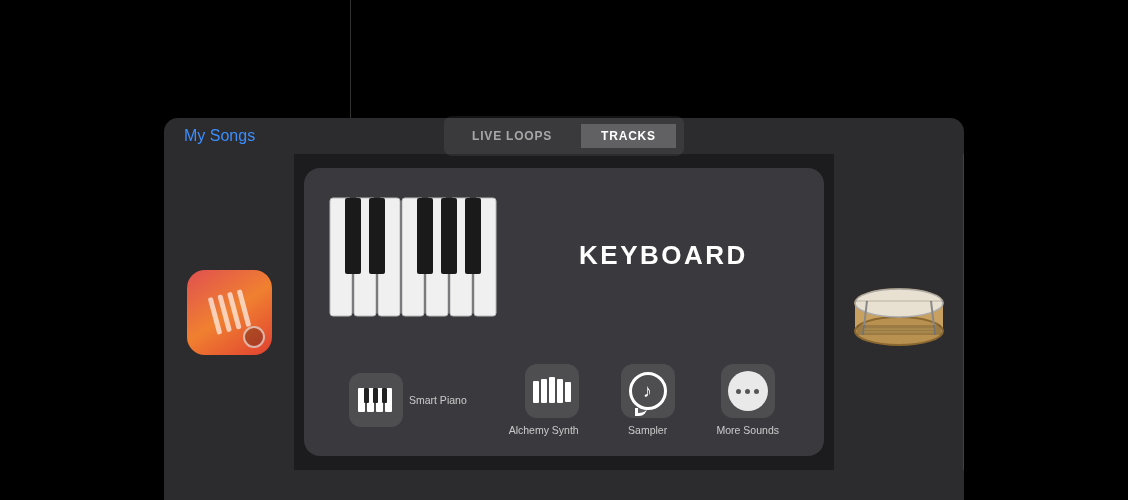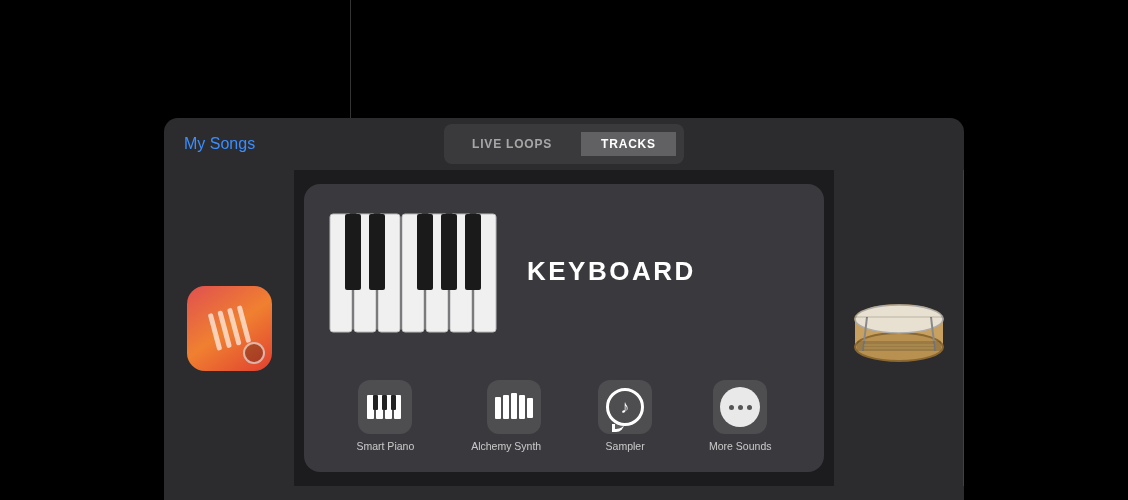--- a/index.html
+++ b/index.html
@@ -17,21 +17,21 @@
 <body>
 
 <div style="width:1128px;height:500px;background:#000;position:relative;overflow:hidden;">
 
   <div style="width:1128px;height:120px;background:#000;position:absolute;top:0;left:0;">
     <div style="position:absolute;left:350px;top:0;width:1px;height:120px;background:rgba(255,255,255,0.2);"></div>
   </div>
 
   <div style="position:absolute;top:118px;left:164px;width:800px;">
 
-    <div style="width:800px;height:52px;background:#2c2c2e;border-radius:14px 14px 0 0;display:flex;align-items:center;justify-content:center;position:relative;padding:0 20px;">
+    <div style="width:800px;height:36px;background:#2c2c2e;border-radius:14px 14px 0 0;display:flex;align-items:center;justify-content:center;position:relative;padding:0 20px;">
 
       <button style="display:flex;align-items:center;gap:5px;color:#3b8eff;font-size:16px;font-weight:400;cursor:pointer;background:none;border:none;position:absolute;left:20px;font-family:inherit;">My Songs</button>
 
       <div style="display:flex;gap:9px;background:rgba(255,255,255,0.07);border-radius:8px;padding:8px;">
         <button style="padding:5px 20px;border-radius:6px;font-size:12px;font-weight:600;letter-spacing:0.8px;cursor:pointer;border:none;background:transparent;color:rgba(255,255,255,0.55);font-family:inherit;">LIVE LOOPS</button>
         <button style="padding:5px 20px;border-radius:0;font-size:12px;font-weight:600;letter-spacing:0.8px;cursor:pointer;border:none;background:rgba(255,255,255,0.2);color:#fff;font-family:inherit;">TRACKS</button>
       </div>
     </div>
 
     <div style="width:800px;height:316px;background:#1c1c1e;display:flex;align-items:stretch;overflow:hidden;">
@@ -64,28 +64,28 @@
               <rect x="146" y="5" width="22" height="118" rx="3" fill="#f0f0f0" stroke="#bbb" stroke-width="1"></rect>
 
               <rect x="17" y="5" width="16" height="76" rx="2" fill="#1a1a1a"></rect>
               <rect x="41" y="5" width="16" height="76" rx="2" fill="#1a1a1a"></rect>
               <rect x="89" y="5" width="16" height="76" rx="2" fill="#1a1a1a"></rect>
               <rect x="113" y="5" width="16" height="76" rx="2" fill="#1a1a1a"></rect>
               <rect x="137" y="5" width="16" height="76" rx="2" fill="#1a1a1a"></rect>
             </svg>
           </div>
 
-          <div style="flex:1;text-align:left;">
+          <div style="flex:1;text-align:center;">
             <div style="font-size:26px;font-weight:700;color:#fff;letter-spacing:2.5px;margin-bottom:10px;">KEYBOARD</div>
           </div>
         </div>
 
         <div style="display:flex;justify-content:space-around;align-items:center;margin-top:18px;padding-top:14px;">
 
-          <div style="display:flex;flex-direction:column;align-items:center;gap:6px;cursor:pointer;">
+          <div style="display:flex;align-items:center;gap:6px;cursor:pointer;">
             <div style="width:54px;height:54px;background:rgba(255,255,255,0.1);border-radius:12px;display:flex;align-items:center;justify-content:center;">
               <svg width="36" height="28" viewBox="0 0 36 28" xmlns="http://www.w3.org/2000/svg">
                 <rect x="0" y="2" width="7" height="24" rx="1" fill="white"></rect>
                 <rect x="9" y="2" width="7" height="24" rx="1" fill="white"></rect>
                 <rect x="18" y="2" width="7" height="24" rx="1" fill="white"></rect>
                 <rect x="27" y="2" width="7" height="24" rx="1" fill="white"></rect>
                 <rect x="6" y="2" width="5" height="15" rx="1" fill="#222"></rect>
                 <rect x="15" y="2" width="5" height="15" rx="1" fill="#222"></rect>
                 <rect x="24" y="2" width="5" height="15" rx="1" fill="#222"></rect>
               </svg>

